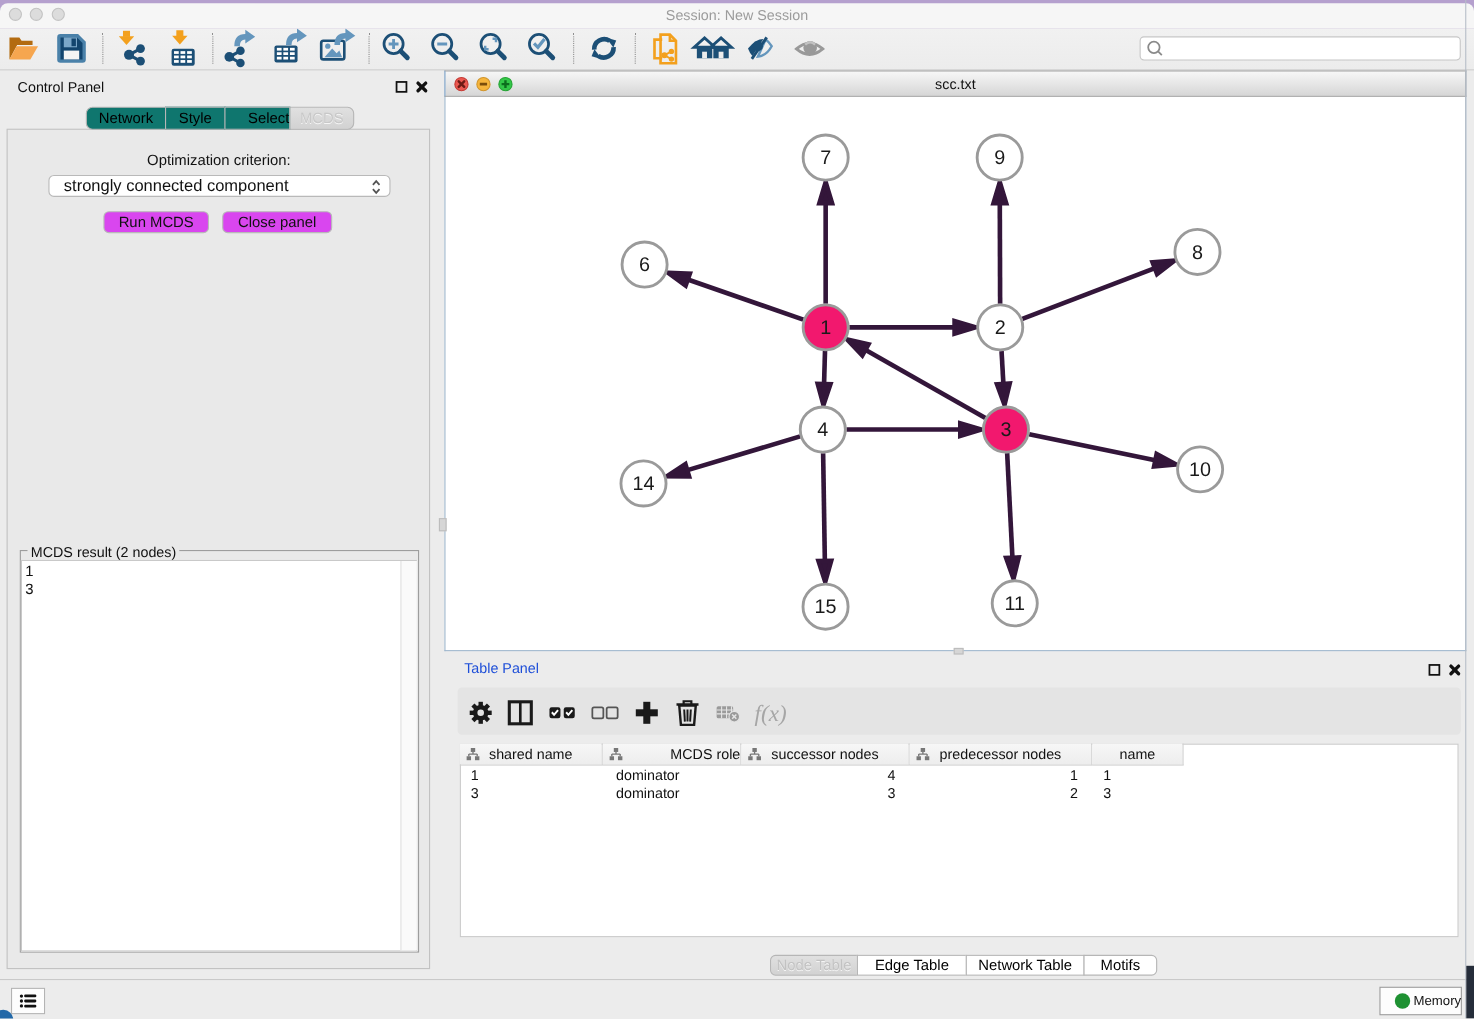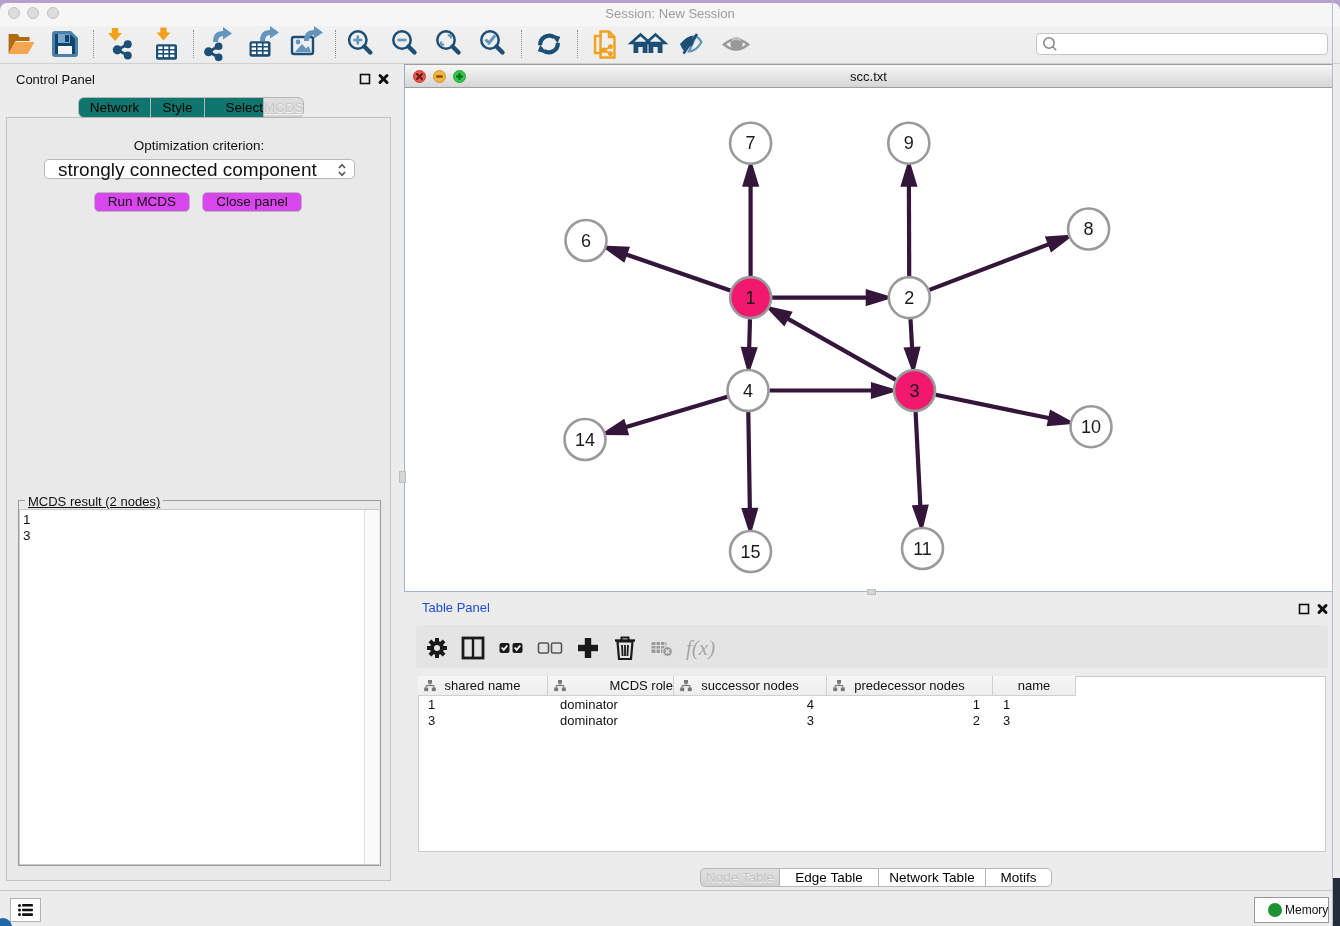--- a/index.html
+++ b/index.html
@@ -19,25 +19,25 @@
   #searchbox{left:1036px;top:7px;width:290px;height:20px;background:#fff;
              border:1px solid #c6c6c6;border-radius:4px;}
   
   #cp-head{left:16px;top:72px;font-size:13px;color:#111;}
   #cp-body{left:6px;top:117px;width:385px;height:764px;background:#e9e9e9;
            border:1px solid #c2c2c2;box-sizing:border-box;}
   .tabseg{position:absolute;top:97px;height:21px;box-sizing:border-box;background:#0f766e;
           border:1px solid #b6b6b6;font-size:13.5px;color:#000;text-align:center;line-height:19px;}
   #opt-label{left:0px;top:138px;width:398px;text-align:center;font-size:13.5px;color:#111;}
   #dropdown{left:44px;top:159px;width:311px;height:20px;background:#fff;border:1px solid #b9b9b9;
-            border-radius:5px;font-size:19px;color:#111;line-height:19px;box-sizing:border-box;}
+            border-radius:5px;font-size:15px;color:#111;line-height:19px;box-sizing:border-box;}
   .btn{position:absolute;height:20px;background:#d946ef;border:1px solid #b9b9b9;border-radius:5px;
        font-size:13.5px;color:#111;text-align:center;line-height:18px;box-sizing:border-box;}
   #fieldset{left:18px;top:500px;width:363px;height:366px;border:1px solid #9d9d9d;box-sizing:border-box;}
-  #fs-label{left:25px;top:494px;background:#e9e9e9;padding:0 3px;font-size:13px;color:#111;text-decoration:underline;}
+  #fs-label{left:25px;top:494px;background:#e9e9e9;padding:0 3px;font-size:13px;color:#111;}
   #fs-white{left:19px;top:509px;width:360px;height:356px;background:#fff;border:1px solid #c9c9c9;box-sizing:border-box;}
   #fs-scroll{left:364px;top:510px;width:14px;height:354px;background:#fafafa;border-left:1px solid #e0e0e0;}
   
   #netwin{left:404px;top:64px;width:929px;height:528px;background:#fff;
           border:1px solid #9eb6cc;border-top:none;box-sizing:border-box;}
   #net-titlebar{left:404px;top:64px;width:929px;height:24px;
                 background:linear-gradient(#f7f7f7,#d6d6d6);border:1px solid #9f9f9f;
                 border-left:1px solid #8fb0d0;box-sizing:border-box;}
   .mtl{position:absolute;top:70px;width:13px;height:13px;border-radius:50%;box-sizing:border-box;
        text-align:center;font-size:10px;font-weight:bold;line-height:13px;}
@@ -244,22 +244,22 @@
     <rect x="3.5" y="3.5" width="9" height="9" fill="none" stroke="#111" stroke-width="1.6"></rect>
     <g stroke="#111" stroke-width="3" stroke-linecap="round">
       <line x1="23" y1="4.5" x2="30" y2="11.5"></line>
       <line x1="30" y1="4.5" x2="23" y2="11.5"></line>
     </g>
   </svg>
   <div class="abs" id="cp-body"></div>
   <div class="tabseg" style="left:78px;width:73px;border-radius:6px 0 0 6px;">Network</div>
   <div class="tabseg" style="left:150px;width:55px;">Style</div>
   <div class="tabseg" style="left:204px;width:60px;text-align:right;">Select</div>
-  <div class="tabseg" style="left:263px;width:41px;border-radius:0 6px 6px 0;
-       background:linear-gradient(#e0e0e0,#d2d2d2);color:#c8c8c8;text-shadow:0 1px 0 #f5f5f5;text-decoration:underline;">MCDS</div>
+  <div class="tabseg" style="left:263px;width:59px;border-radius:0 6px 6px 0;
+       background:linear-gradient(#e0e0e0,#d2d2d2);color:#c8c8c8;text-shadow:0 1px 0 #f5f5f5;">MCDS</div>
   <div class="abs" id="opt-label">Optimization criterion:</div>
   <div class="abs" id="dropdown"><span style="padding-left:13px;">strongly connected component</span>
     <svg class="abs" style="right:7px;top:3px;" width="10" height="14" viewBox="0 0 10 14">
       <path d="M2 5 L5 1.6 L8 5" fill="none" stroke="#555" stroke-width="1.6"></path>
       <path d="M2 9 L5 12.4 L8 9" fill="none" stroke="#555" stroke-width="1.6"></path>
     </svg>
   </div>
   <div class="btn" style="left:94px;top:192px;width:96px;">Run MCDS</div>
   <div class="btn" style="left:202px;top:192px;width:100px;">Close panel</div>
   <div class="abs" id="fieldset"></div>

